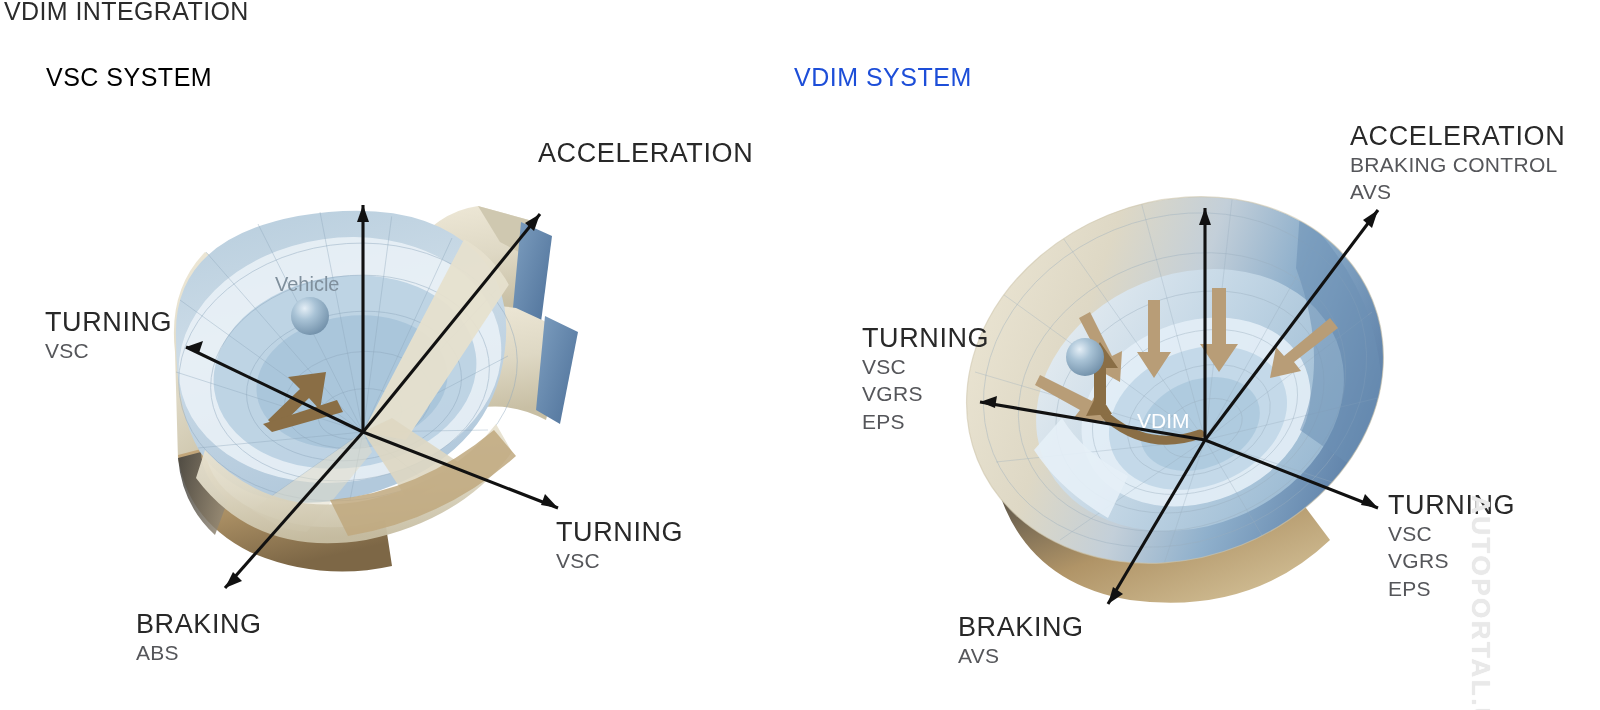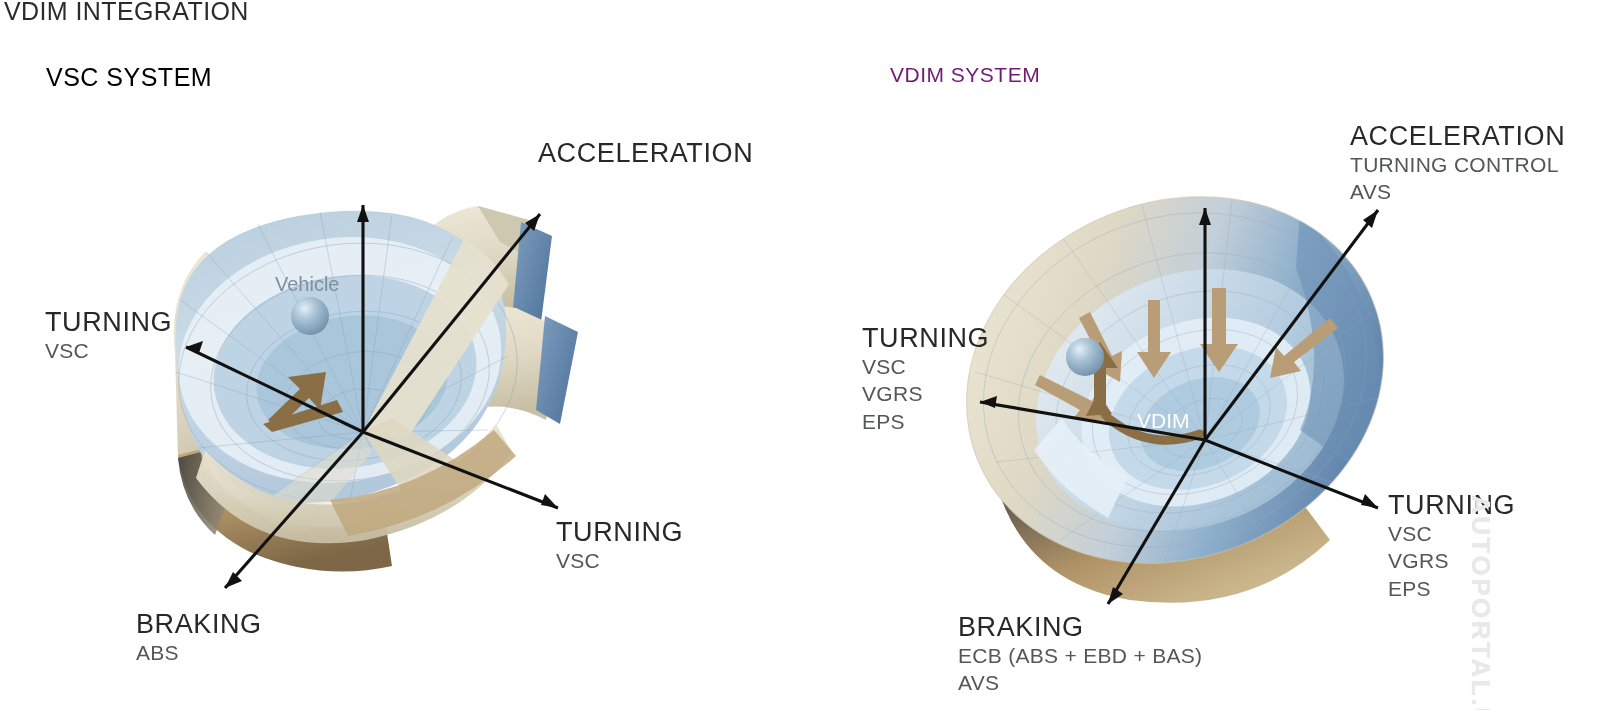--- a/index.html
+++ b/index.html
@@ -22,21 +22,21 @@
     display:block;
     font-size:21px; font-weight:400; letter-spacing:.3px;
     color:#55565a; line-height:1.30;
   }
 
   #doc-title {
     position:absolute; left:4px; top:-3px;
     font-size:25px; letter-spacing:.4px; color:#2b2b2b;
   }
   #panel-title-left  { position:absolute; left:46px;  top:63px; font-size:25px; letter-spacing:.5px; color:#000000; }
-  #panel-title-right { position:absolute; left:890px; top:63px; font-size:21px; letter-spacing:.5px; color:#701a75; }
+  #panel-title-right { position:absolute; left:794px; top:63px; font-size:25px; letter-spacing:.5px; color:#1d4ed8; }
 
   #watermark {
     position:absolute; left:1496px; top:495px;
     width:200px; height:36px;
     transform:rotate(90deg); transform-origin:0 0;
     font-size:26px; letter-spacing:2.5px; font-weight:700;
     color:#e9e9e9; text-shadow:0 0 1px #dcdcdc;
     pointer-events:none;
   }
 
@@ -298,36 +298,35 @@
   <span class="head">TURNING</span>
   <span class="sub">VSC</span>
 </div>
 <div class="lbl" style="left:136px; top:610px;">
   <span class="head">BRAKING</span>
   <span class="sub">ABS</span>
 </div>
 
 <div class="lbl" style="left:1350px; top:122px;">
   <span class="head">ACCELERATION</span>
-  <span class="sub">TURNING CONTROL</span>
+  <span class="sub">BRAKING CONTROL</span>
   <span class="sub">AVS</span>
 </div>
 <div class="lbl" style="left:862px; top:324px;">
   <span class="head">TURNING</span>
   <span class="sub">VSC</span>
   <span class="sub">VGRS</span>
   <span class="sub">EPS</span>
 </div>
 <div class="lbl" style="left:1388px; top:491px;">
   <span class="head">TURNING</span>
   <span class="sub">VSC</span>
   <span class="sub">VGRS</span>
   <span class="sub">EPS</span>
 </div>
 <div class="lbl" style="left:958px; top:613px;">
   <span class="head">BRAKING</span>
-  <span class="sub">ECB (ABS + EBD + BAS)</span>
   <span class="sub">AVS</span>
 </div>
 
 <div id="watermark">AUTOPORTAL.UA</div>
 
 </div>
 
 </body></html>

